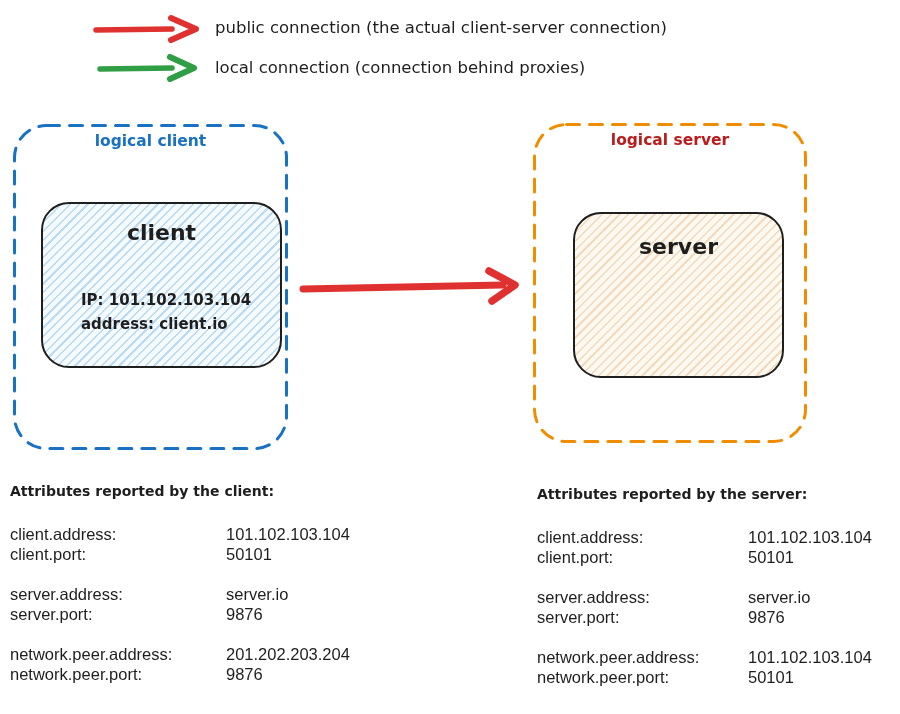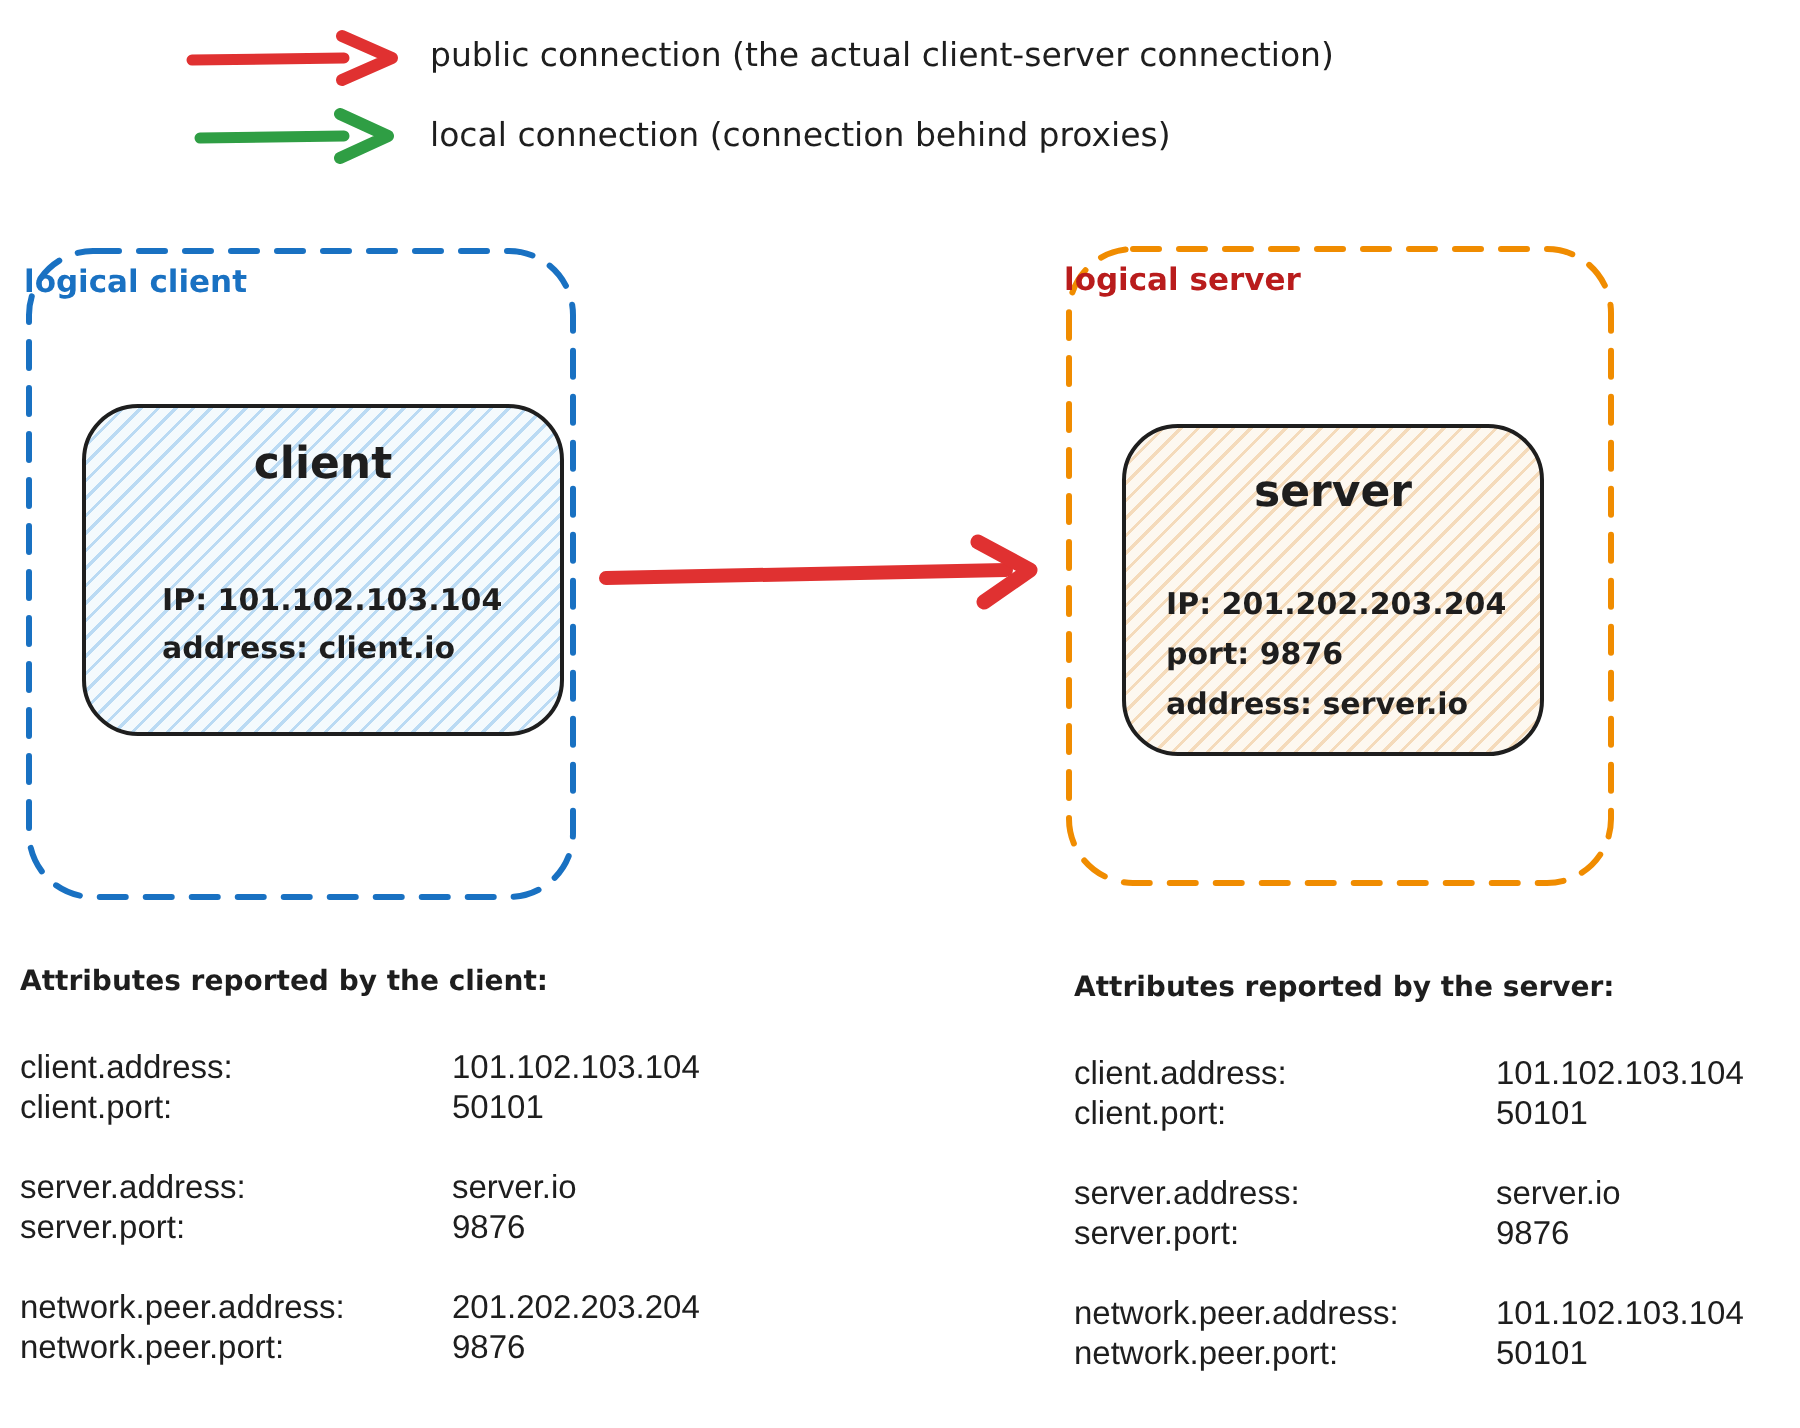--- a/index.html
+++ b/index.html
@@ -22,20 +22,21 @@
     white-space: nowrap;
   }
 
   
   .logical-box { position: absolute; }
   .logical-box .dash-rect { position: absolute; left: 0; top: 0; }
   .logical-label {
     position: absolute;
     left: 0; right: 0;
     top: 9px;
+    text-align: center;
     font-size: 15.5px;
     font-weight: bold;
     white-space: nowrap;
   }
   .logical-label.client { color: #1971c2; }
   .logical-label.server { color: #b91c1c; }
 
   
   .node {
     position: absolute;
@@ -49,20 +50,21 @@
         rgba(116,180,232,0.45) 0px, rgba(116,180,232,0.45) 1.6px,
         rgba(244,250,253,0) 1.6px, rgba(244,250,253,0) 6.2px),
       #f4fafd;
   }
   .node.server-node {
     background:
       repeating-linear-gradient(135deg,
         rgba(233,178,113,0.42) 0px, rgba(233,178,113,0.42) 1.6px,
         rgba(253,248,240,0) 1.6px, rgba(253,248,240,0) 6.2px),
       #fdf8f0;
+    margin-left: 12px;
   }
   .node-title {
     text-align: center;
     font-size: 22px;
     font-weight: bold;
     color: #1e1e1e;
     white-space: nowrap;
   }
   .node-info {
     position: absolute;
@@ -127,25 +129,20 @@
   </div>
 
   <div class="logical-box" style="left:532px; top:122px; width:276px; height:322px;">
     <svg class="dash-rect" width="276" height="322" viewBox="0 0 276 322">
       <rect x="2.5" y="2.5" width="271" height="317" rx="32" fill="none" stroke-width="3" stroke-dasharray="13 10" stroke-linecap="round" stroke="#f08c00"></rect>
     </svg>
     <div class="logical-label server">logical server</div>
 
     <div class="node server-node" style="left:29px; top:90px; width:211px; height:166px;">
       <div class="node-title" style="margin-top:20px;">server</div>
-      <div class="node-info" style="left:20px; top:76px; line-height:25px;">
-        <div>IP: 201.202.203.204</div>
-        <div>port: 9876</div>
-        <div>address: server.io</div>
-      </div>
     </div>
   </div>
 
   <svg class="abs" style="left:295px; top:262px;" width="228" height="50" viewBox="0 0 228 50">
     <line x1="8" y1="27" x2="208" y2="23" stroke-width="7" stroke-linecap="round" stroke="#e03131"></line>
     <polyline points="194,9 220,23 197,39" fill="none" stroke-width="7.5" stroke-linecap="round" stroke-linejoin="round" stroke="#e03131"></polyline>
   </svg>
 
   <div class="attr-section attrs-client" style="left:10px; top:483px; width:420px; height:220px;">
     <div class="attr-heading">Attributes reported by the client:</div>

